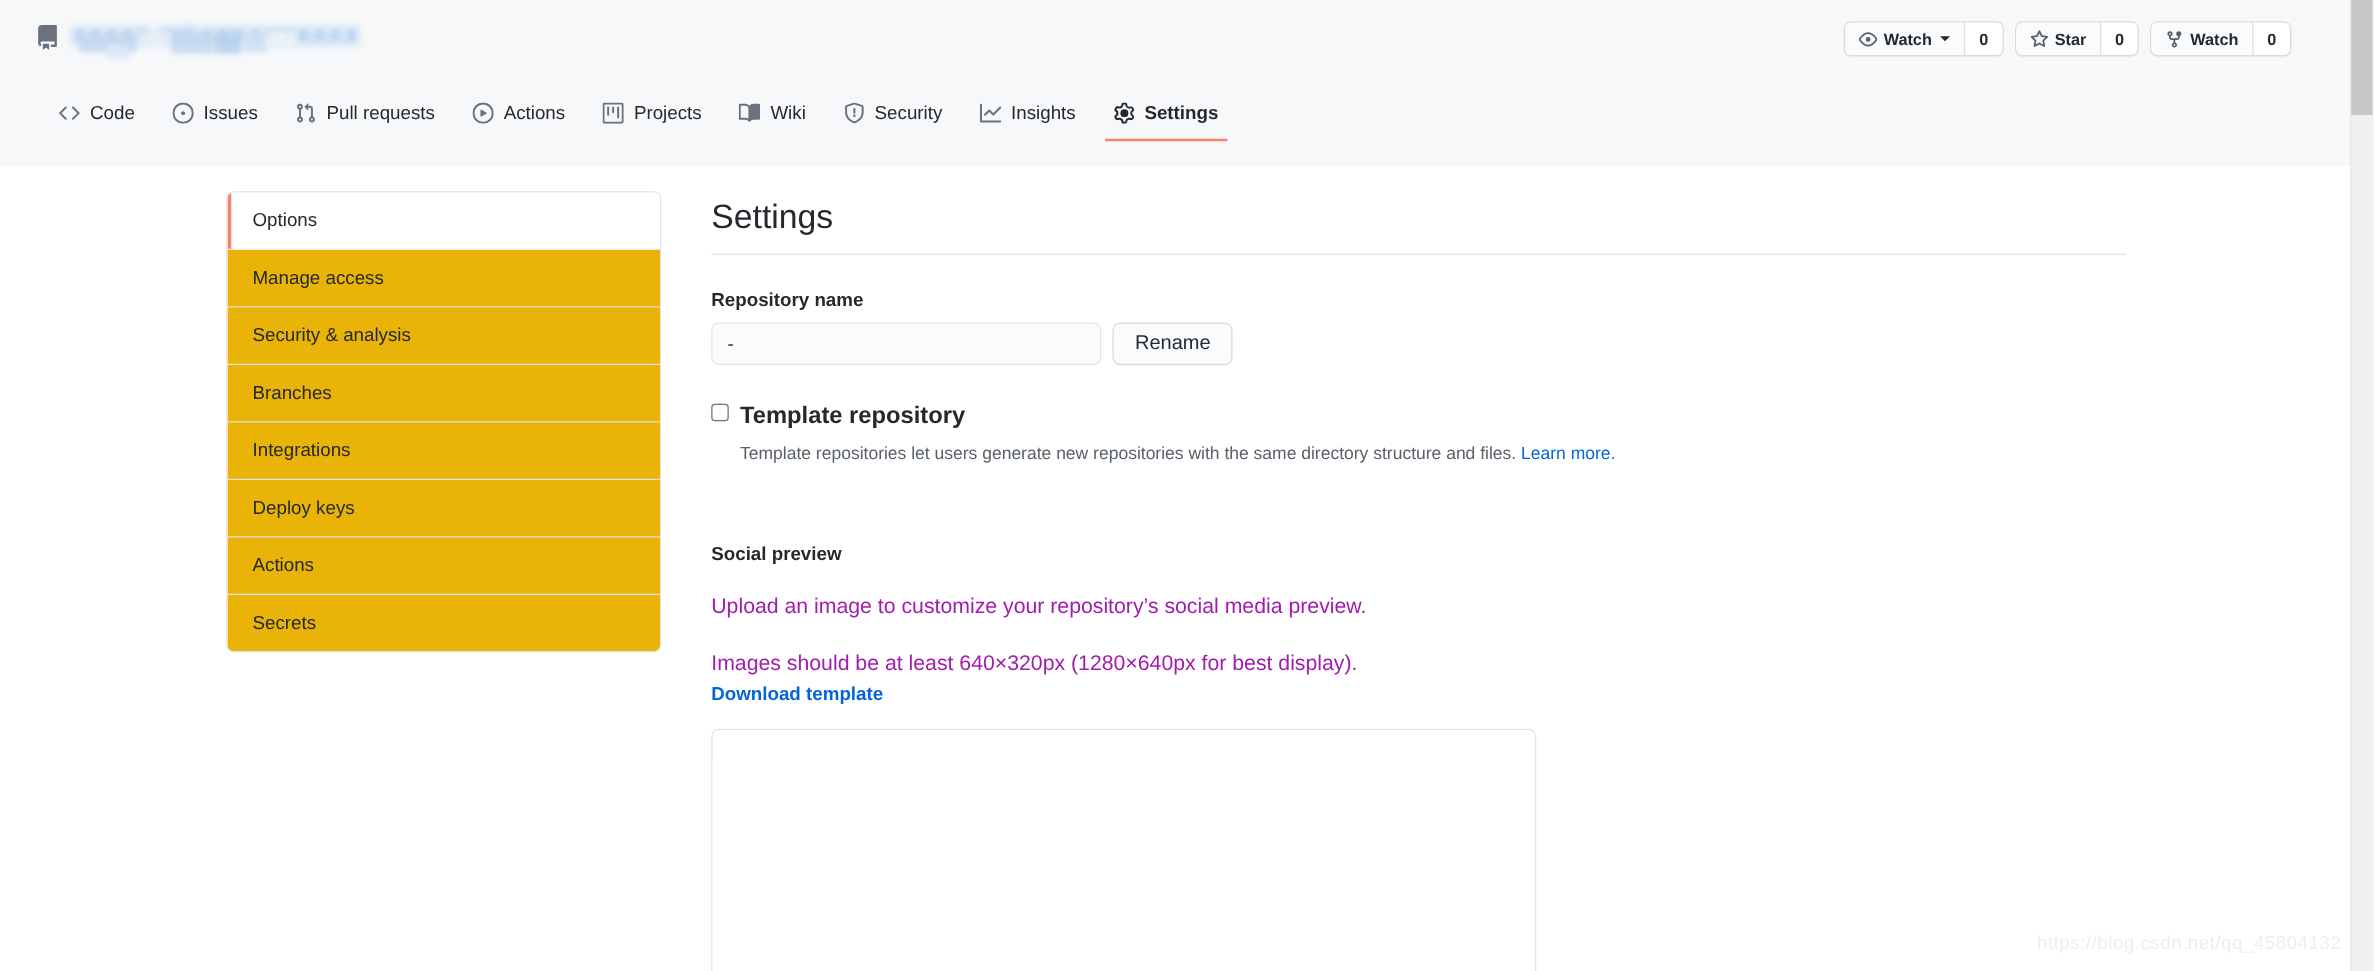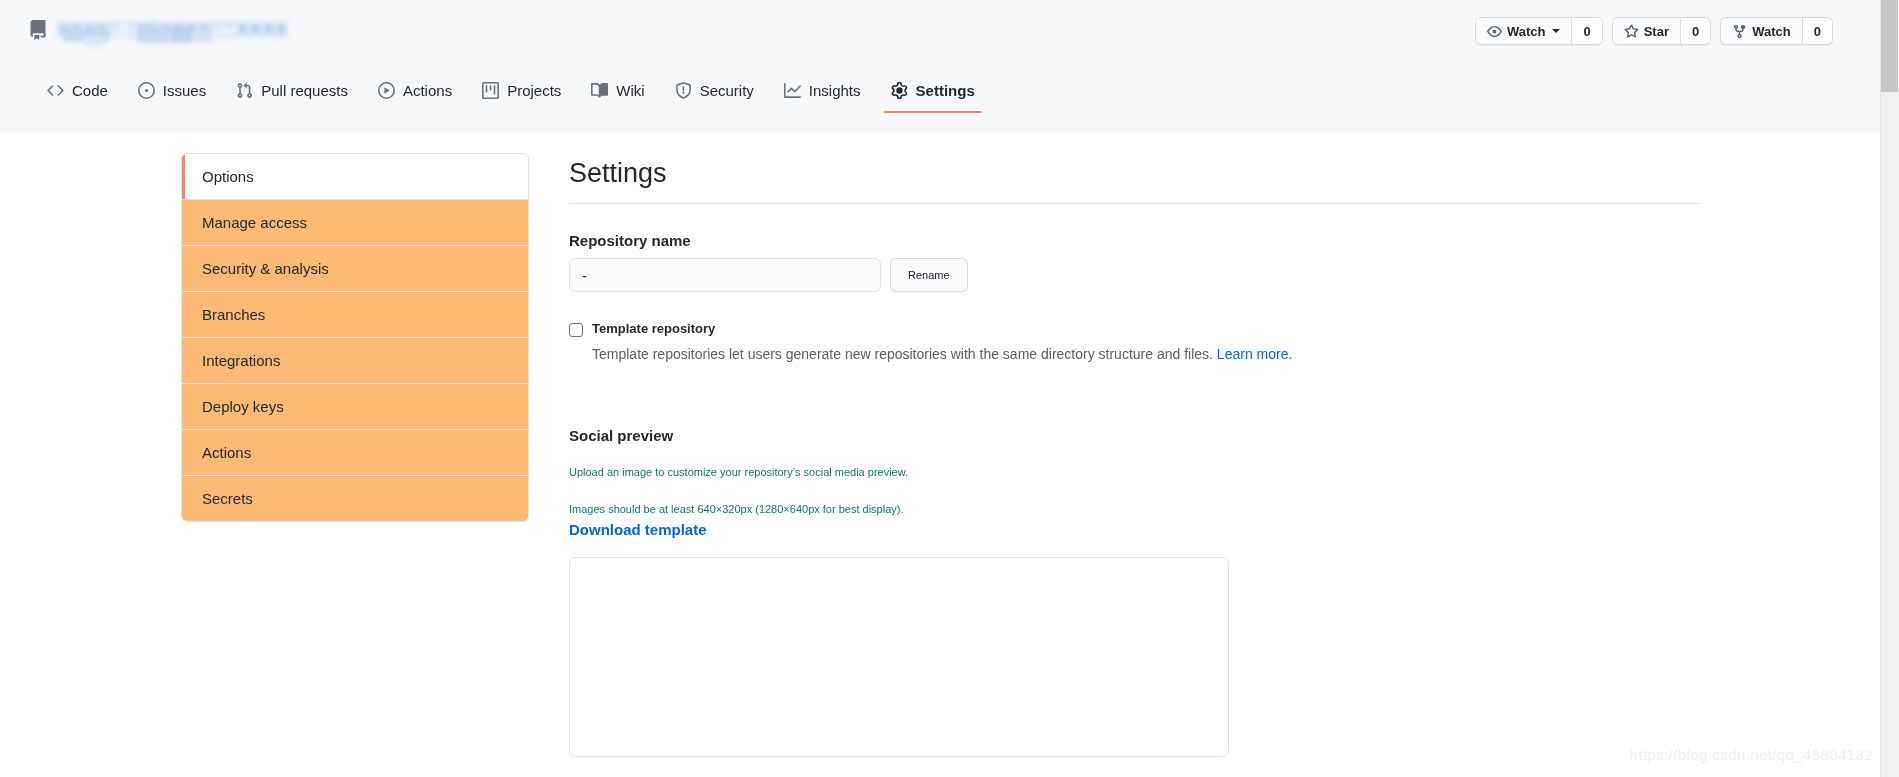--- a/index.html
+++ b/index.html
@@ -172,21 +172,21 @@
     border-radius: 6px;
     background: #fafbfc;
     overflow: hidden;
   }
   .menu-item {
     display: block;
     padding: 14px 16px 14px 20px;
     font-size: 15px;
     color: #24292e;
     border-bottom: 1px solid #e1e4e8;
-    background: #fdba74;
+    background: #eab308;
     position: relative;
     cursor: pointer;
     white-space: nowrap;
   }
   .menu-item:last-child { border-bottom: 0; }
   .menu-item.selected {
     background: #ffffff;
     font-weight: 400;
   }
   .menu-item.selected::before {
@@ -232,21 +232,21 @@
     color: #24292e;
     font-family: "Liberation Sans", sans-serif;
     outline: none;
   }
   .btn {
     height: 34px;
     padding: 0 17px;
     border: 1px solid rgba(27,31,35,.15);
     border-radius: 6px;
     background: #fafbfc;
-    font-size: 11px;
+    font-size: 16px;
     color: #24292e;
     font-family: "Liberation Sans", sans-serif;
     cursor: pointer;
     box-shadow: 0 1px 0 rgba(27,31,35,.04);
   }
 
   .check-row {
     display: flex;
     align-items: flex-start;
     gap: 9px;
@@ -255,43 +255,43 @@
   .checkbox {
     width: 14px; height: 14px;
     border: 1px solid #6a737d;
     border-radius: 3px;
     background: #ffffff;
     flex: none;
     margin-top: 3px;
     cursor: pointer;
   }
   .check-label {
-    font-size: 13px;
+    font-size: 19px;
     font-weight: bold;
     color: #24292e;
     line-height: 1.35;
     cursor: pointer;
   }
   .check-help {
     margin: 6px 0 0 23px;
     font-size: 14px;
     color: #586069;
     line-height: 1.45;
   }
   .link { color: #0366d6; text-decoration: none; cursor: pointer; }
 
   .section-title {
     font-size: 15px;
     font-weight: bold;
     color: #24292e;
     margin: 63px 0 0 0;
   }
   .para {
-    font-size: 11px;
-    color: #0f766e;
+    font-size: 17px;
+    color: #a21caf;
     margin: 21px 0 0 0;
     line-height: 1.45;
   }
   .para.tight { margin-top: 21px; }
   .dl-link {
     display: block;
     font-size: 15px;
     font-weight: bold;
     color: #0366d6;
     margin-top: 3px;

